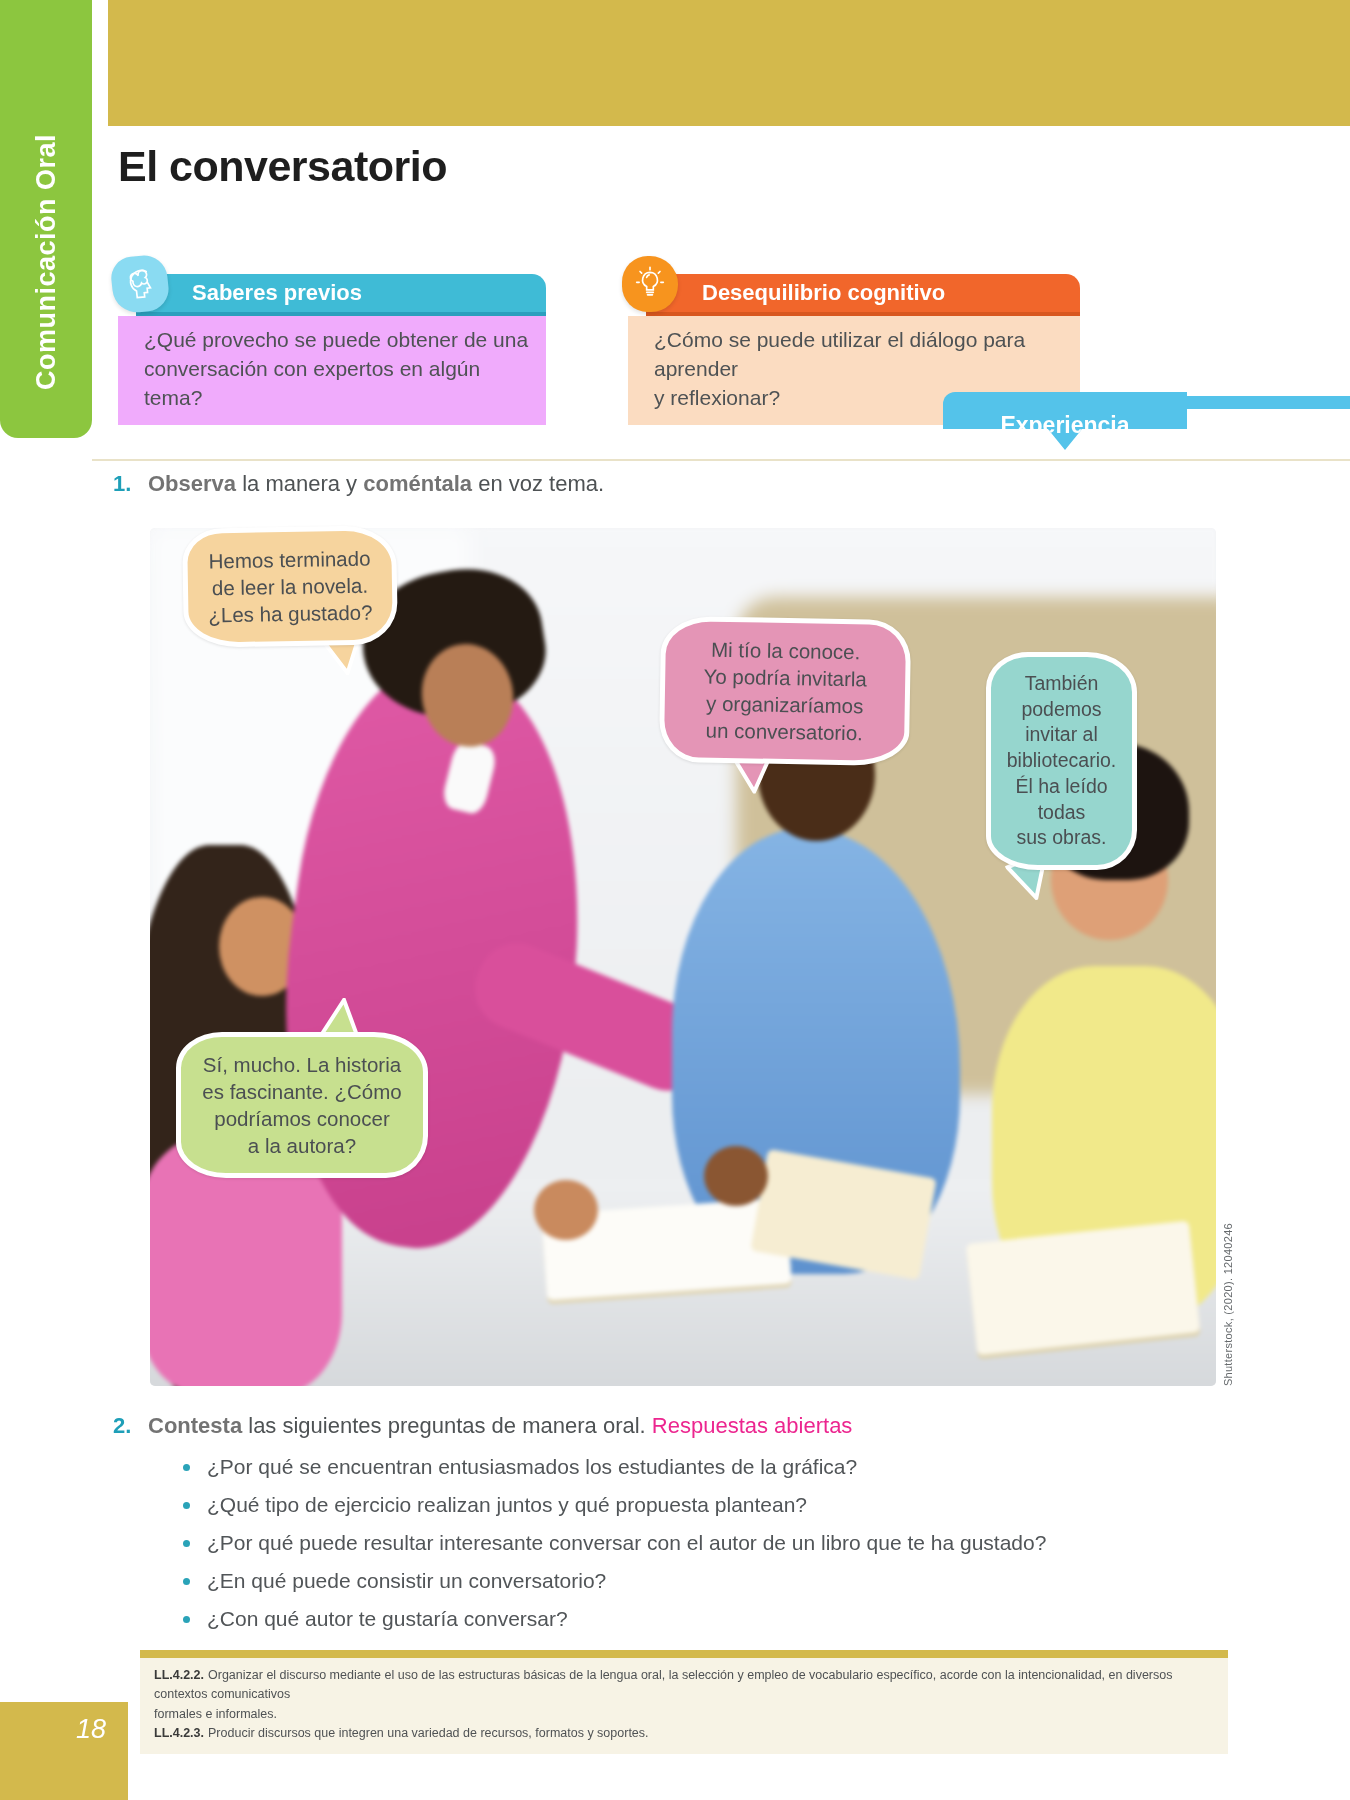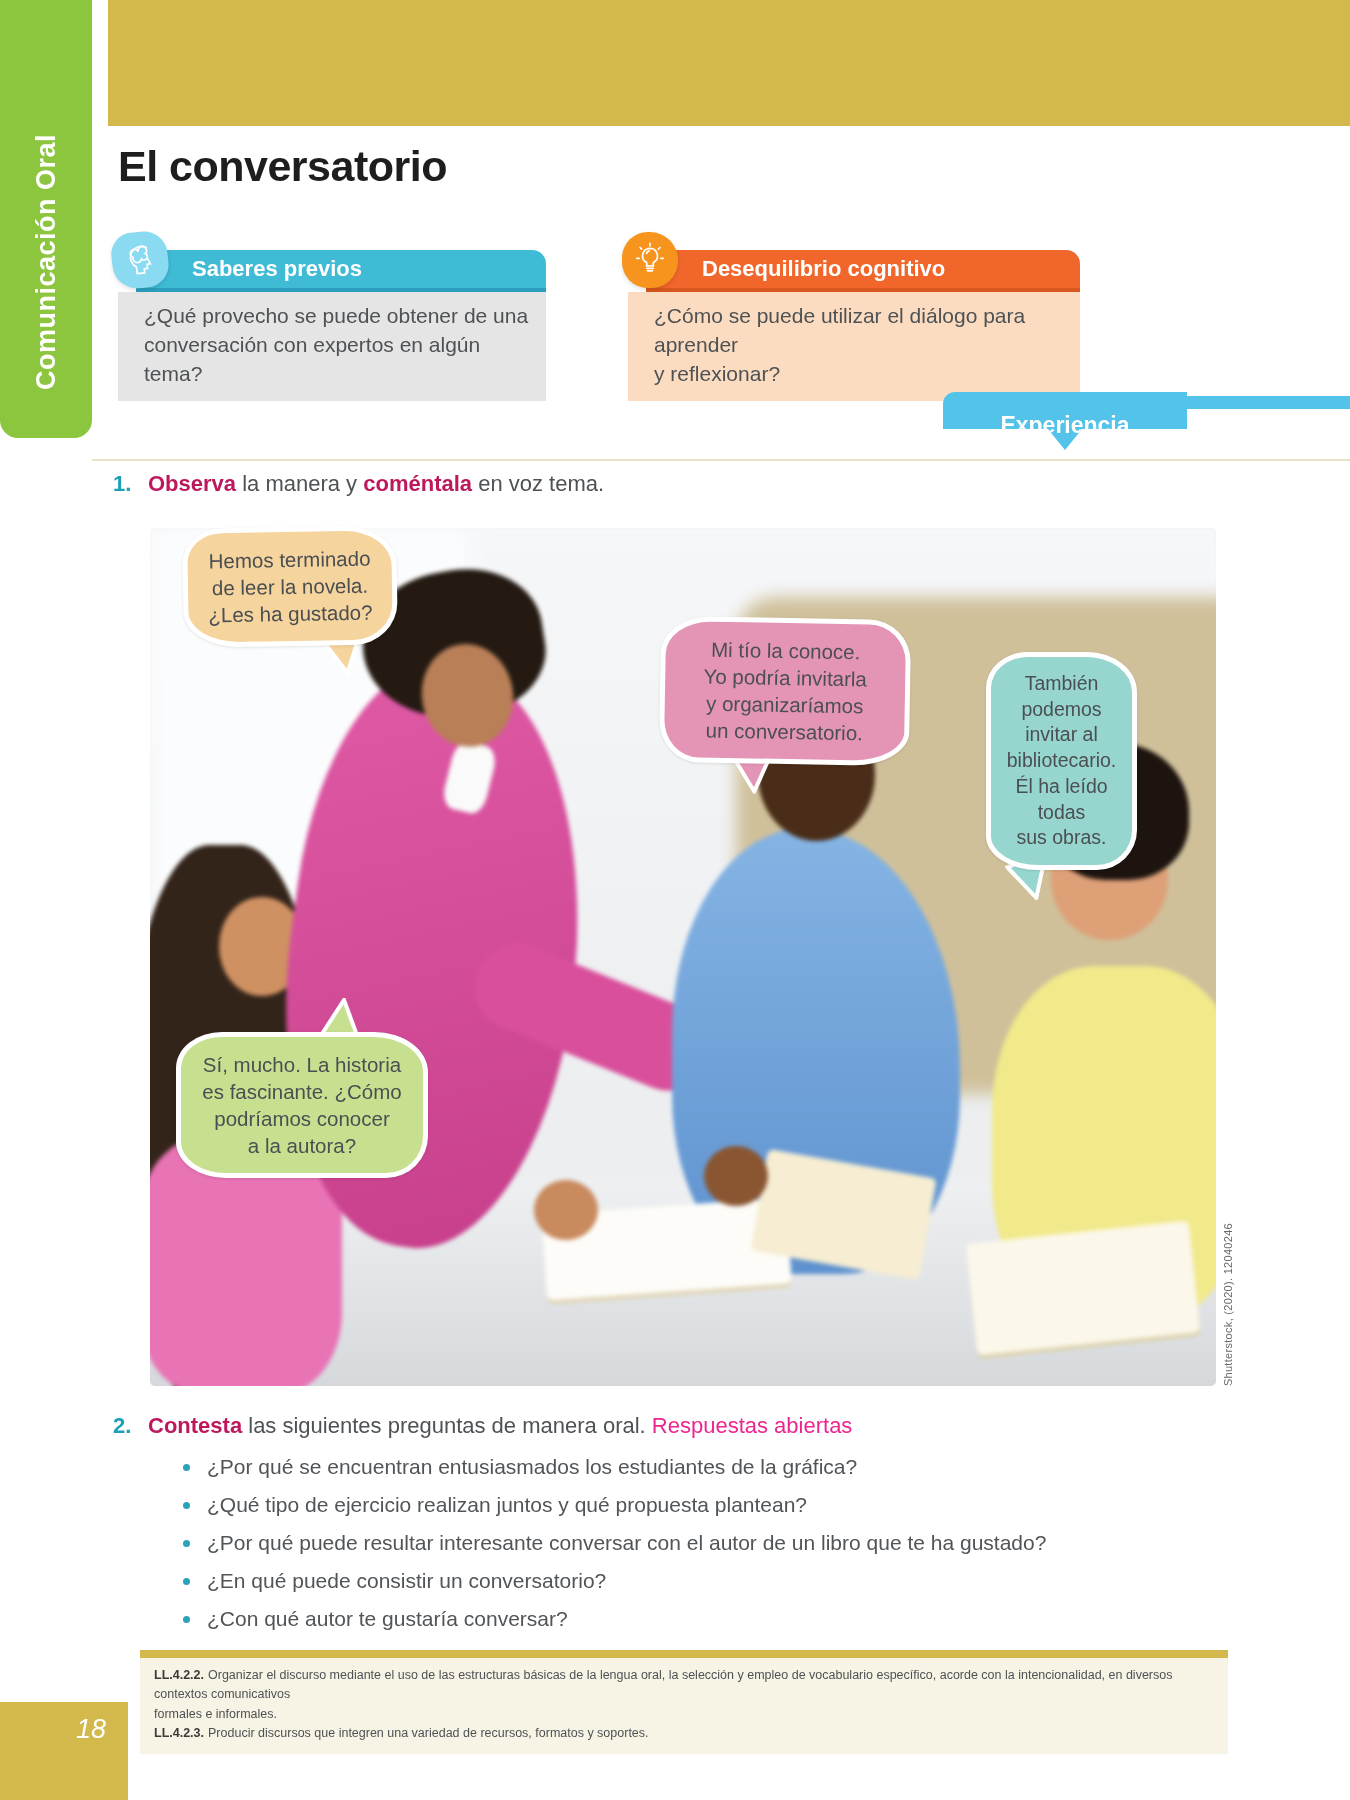--- a/index.html
+++ b/index.html
@@ -9,48 +9,48 @@
   }
   
   .gold-topbar{position:absolute;left:108px;top:0;width:1242px;height:126px;background:#D3B94C;}
   .side-tab{position:absolute;left:0;top:0;width:92px;height:438px;background:#8CC63F;border-radius:0 0 18px 18px;}
   .side-label{
     position:absolute;left:50%;bottom:48px;transform:translateX(-50%) rotate(180deg);
     writing-mode:vertical-rl;font-weight:bold;color:#ffffff;font-size:27px;letter-spacing:.5px;white-space:nowrap;
   }
   .title{position:absolute;left:114px;top:138px;margin:4px;font-size:43px;font-weight:bold;color:#1E1E1E;letter-spacing:-.5px;}
   
-  .callout{position:absolute;top:250px;}
+  .callout{position:absolute;top:274px;}
   .callout-left{left:118px;width:428px;}
   .callout-right{left:628px;width:452px;}
   .callout-bar{position:relative;height:38px;border-top-right-radius:14px;display:flex;align-items:center;}
   .bar-teal{background:#3FBBD6;border-bottom:4px solid #2B9FBE;margin-left:18px;}
   .bar-orange{background:#F1662B;border-bottom:4px solid #D8571F;margin-left:18px;}
   .callout-bar span{color:#ffffff;font-weight:bold;font-size:22px;padding-left:56px;}
   .callout-body{min-height:64px;padding:10px 14px 12px 26px;font-size:21px;line-height:1.38;white-space:pre-line;}
-  .body-blue{background:#e5e5e5;}
+  .body-blue{background:#f0abfc;}
   .body-orange{background:#FBDCC1;}
   .callout-icon{position:absolute;left:-6px;top:-18px;width:56px;height:56px;z-index:3;display:flex;align-items:center;justify-content:center;}
   .icon-blue{background:#8ADBF2;border-radius:38% 42% 40% 44%;transform:rotate(-6deg);box-shadow:0 2px 4px rgba(0,0,0,.12);}
   .icon-orange{background:#F7941E;border-radius:46% 50% 48% 46%;box-shadow:0 2px 4px rgba(0,0,0,.12);}
   .callout-icon svg{width:40px;height:40px;}
   
   .ribbon{
     position:absolute;left:943px;top:392px;width:244px;height:58px;background:#54C3EA;z-index:2;
     clip-path:polygon(0 0,100% 0,100% 64%,57% 64%,50% 100%,43% 64%,0 64%);
     border-radius:12px 0 0 0;display:flex;justify-content:center;
   }
   .ribbon span{color:#fff;font-weight:bold;font-size:23px;margin-top:20px;}
   .ribbon-bar{position:absolute;left:1180px;top:396px;width:170px;height:13px;background:#54C3EA;}
   .rule{position:absolute;left:92px;top:459px;width:1258px;height:2px;background:#E9E2C8;}
   
   .item{position:absolute;left:113px;width:1150px;display:flex;font-size:22px;line-height:1.3;}
   .item .num{color:#1E9FB8;font-weight:bold;width:35px;flex:none;}
   .item p{margin:0;}
-  .item b{color:#be185d;}
+  .item b{color:#737373;}
   .item1{top:470px;}
   .item2{top:1412px;}
   .pink{color:#EC268F;}
   
   .photo{position:absolute;left:150px;top:528px;width:1066px;height:858px;background:#f1f2f4;border-radius:5px;overflow:hidden;}
   .scene{position:absolute;inset:0;filter:blur(2px);}
   .scene div{position:absolute;}
   .s-wall{inset:0;background:linear-gradient(180deg,#f6f7f9 0%,#eceef0 70%);}
   .s-couch{left:55%;top:8%;width:50%;height:58%;background:#cfc09a;border-radius:40px;filter:blur(8px);}
   .s-window{left:0;top:0;width:30%;height:45%;background:#fbfcfd;filter:blur(10px);}

